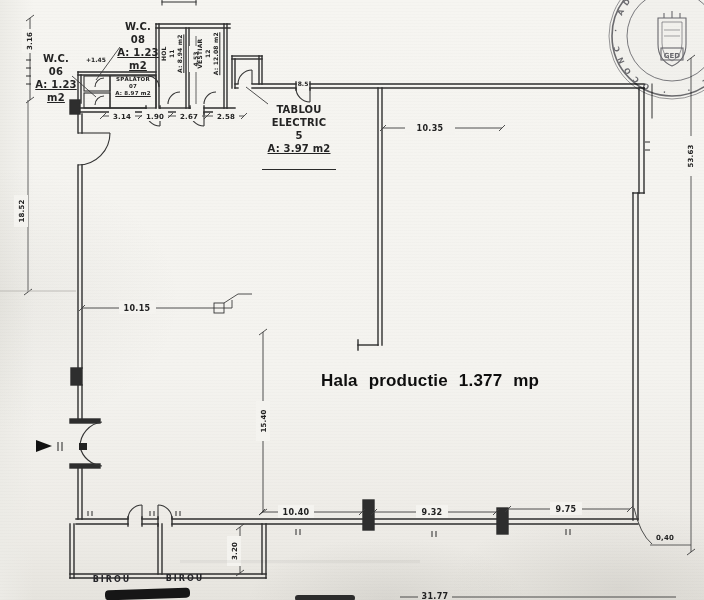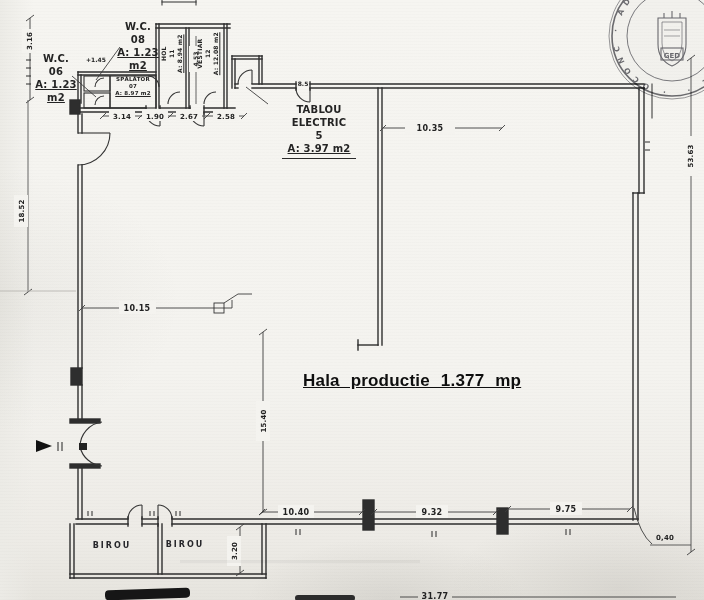--- a/index.html
+++ b/index.html
@@ -18,24 +18,24 @@
   svg.plan { position:absolute; left:0; top:0; }
   svg text { font-family:"DejaVu Sans", sans-serif; fill:#222; }
   .dim-t { font-size:8px; font-weight:bold; letter-spacing:.3px; }
   .dim-s { font-size:7px; font-weight:bold; letter-spacing:.2px; }
   .dim-xs { font-size:6px; font-weight:bold; }
   .lbl { position:absolute; color:#242424; }
   .room-block { text-align:center; font-weight:bold; font-size:10px; line-height:1.3; letter-spacing:.2px; }
   .room-block .area { text-decoration:underline; }
   .tiny { font-size:5.5px; }
   .rot { transform:rotate(-90deg); }
-  .tablou-block { border-bottom:1px solid #2a2a2a; padding-bottom:3px;margin-left:20px; }
+  .tablou-block { border-bottom:1px solid #2a2a2a; padding-bottom:14px; }
   .hall-title { font-family:"Liberation Sans", sans-serif; font-weight:bold; font-size:17px;
                 color:#0e0e0e; letter-spacing:.2px; word-spacing:6px; }
-  .birou { font-size:8px; font-weight:bold; letter-spacing:2px; color:#26262a; text-align:center; }
+  .birou { font-size:8px; font-weight:bold; letter-spacing:2px; color:#26262a; text-align:center;margin-top:34px; }
   .stamp-ring { font-size:7.5px; font-weight:bold; fill:#53535b; letter-spacing:2.5px; }
 </style>
 </head>
 <body>
 
 <div class="page">
 
   <svg class="plan" width="704" height="600" viewBox="0 0 704 600">
 
     <g stroke="#2e2e2e" stroke-width="1.4" stroke-linecap="square" fill="none">
@@ -332,19 +332,19 @@
     <div>12</div>
     <div class="area">A: 12.08 m2</div>
   </div>
 
   <div class="lbl room-block tablou-block" style="left:262px; top:103px; width:74px;">
     <div>TABLOU ELECTRIC</div>
     <div>5</div>
     <div class="area">A: 3.97 m2</div>
   </div>
 
-  <div class="lbl hall-title" style="left:303px; top:371px;text-decoration:underline;">Hala productie 1.377 mp</div>
+  <div class="lbl hall-title" style="left:321px; top:371px;">Hala productie 1.377 mp</div>
 
   <div class="lbl birou" style="left:88px; top:541px; width:48px;">BIROU</div>
 
   <div class="lbl birou" style="left:160px; top:540px; width:50px;">BIROU</div>
 
 </div>
 
 </body></html>

